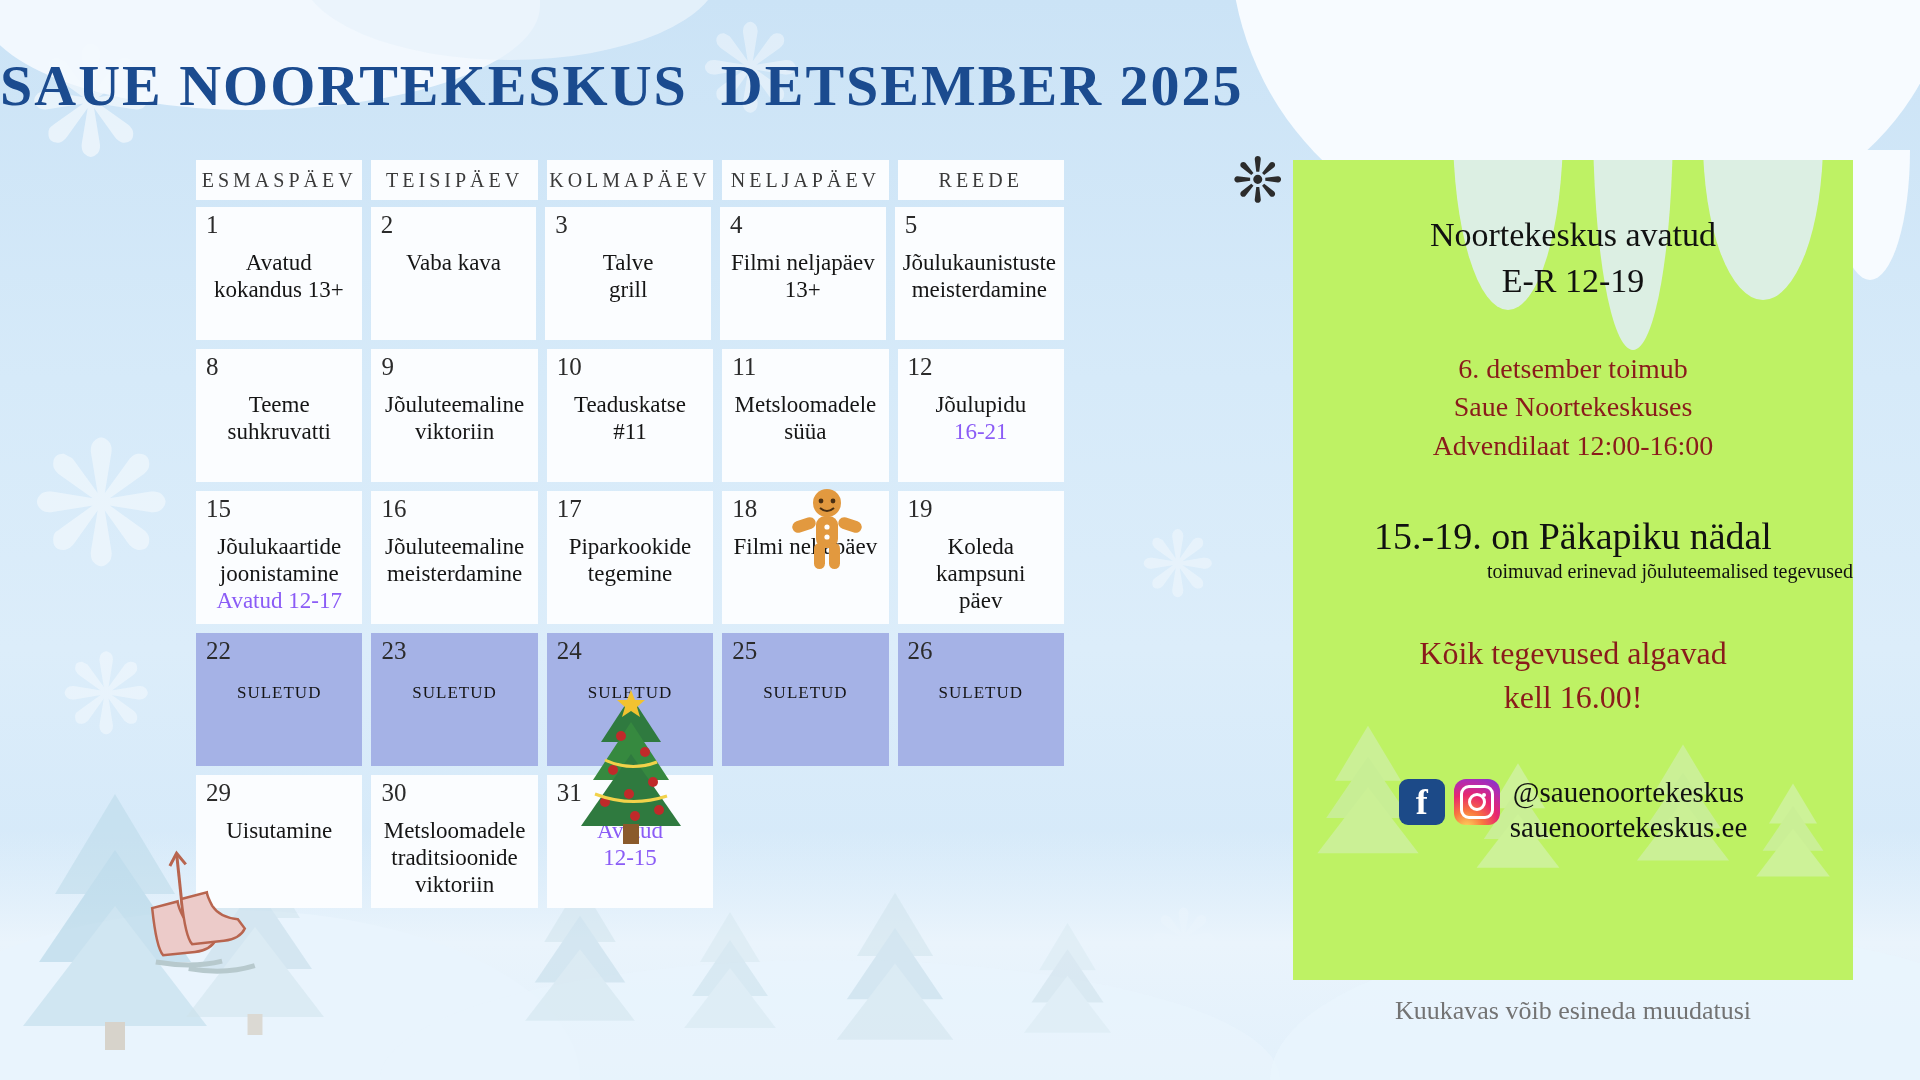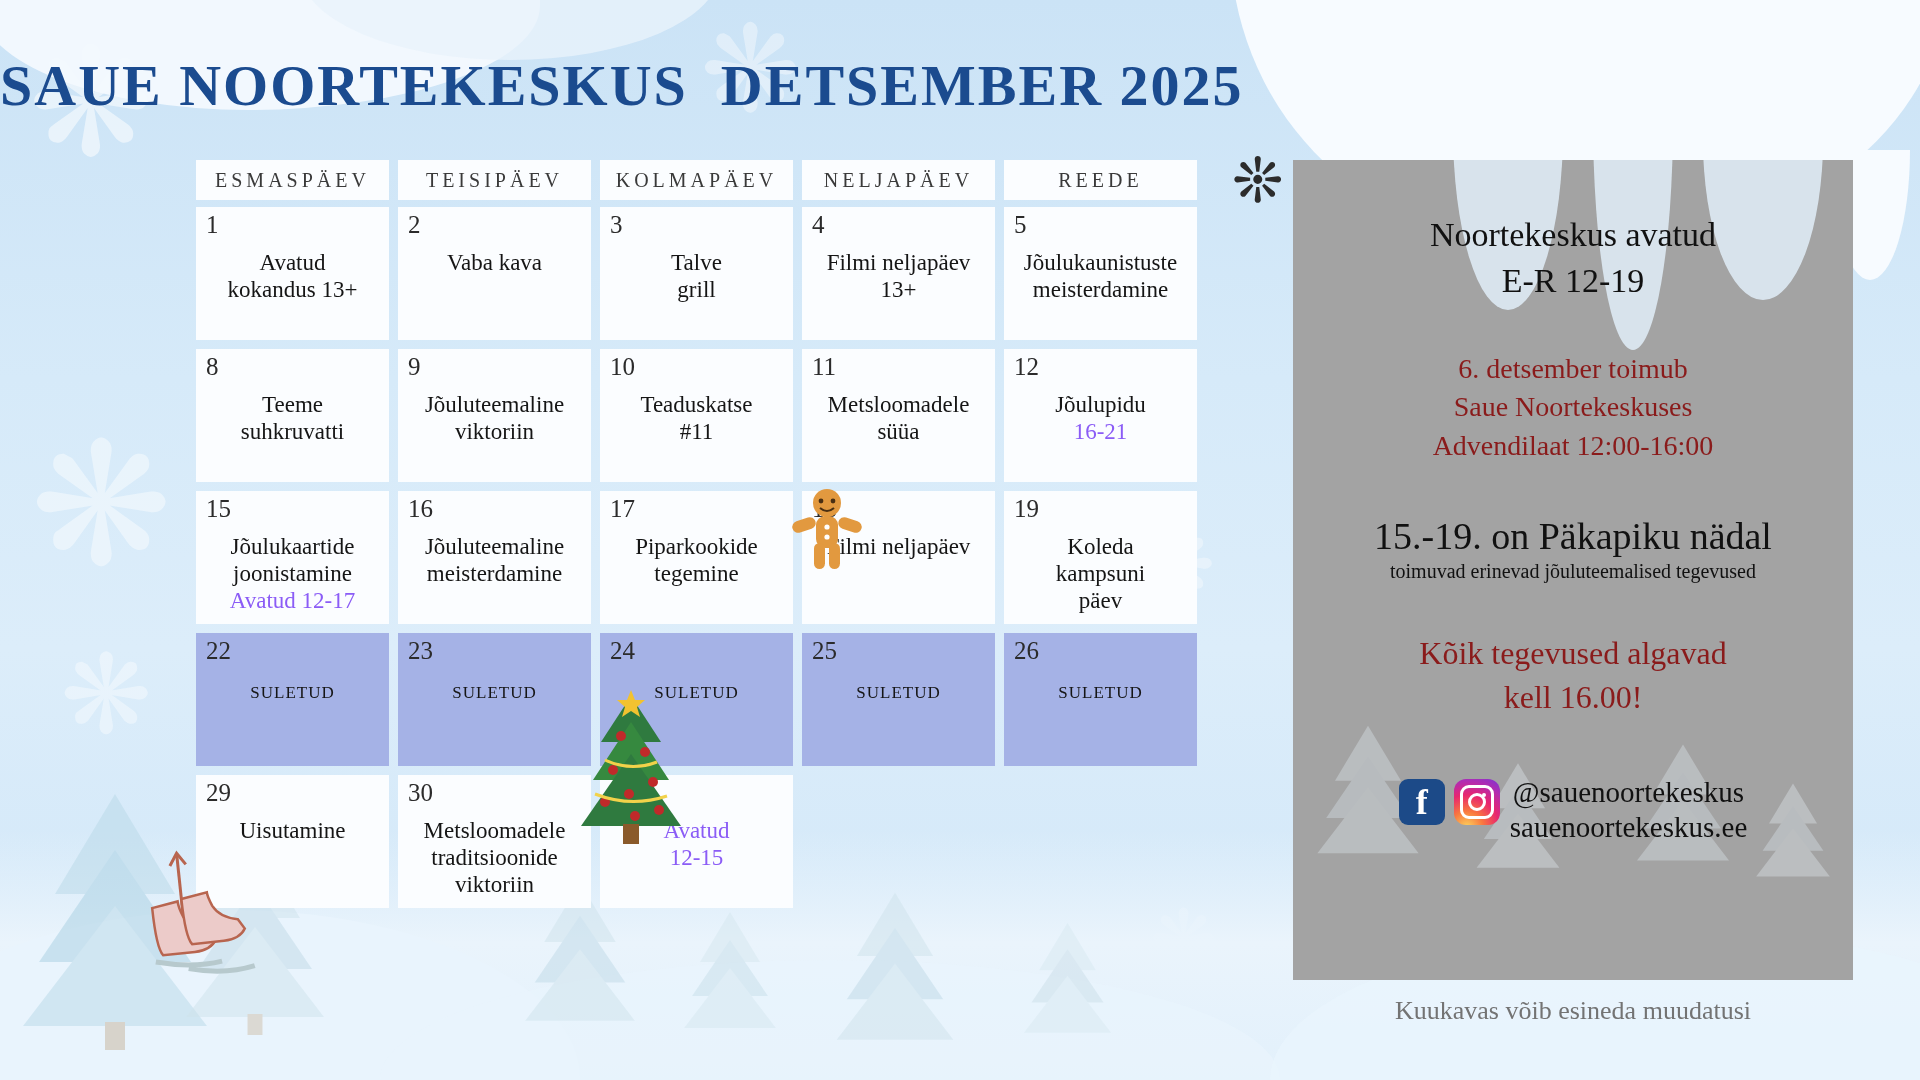--- a/index.html
+++ b/index.html
@@ -48,21 +48,21 @@
   #title{
     position:absolute;top:52px;left:0;width:1780px;
     font-size:58px;font-weight:bold;letter-spacing:2px;
     color:#1b4b8f;
     white-space:pre;
     z-index:5;
   }
 
   
   #calendar{
-    position:absolute;left:196px;top:160px;width:1001px;
+    position:absolute;left:196px;top:160px;width:868px;
     z-index:5;
   }
   .dow-row{display:grid;grid-template-columns:repeat(5,1fr);gap:9px;margin-bottom:7px;}
   .dow{
     background:#fbfdff;
     text-align:center;
     font-size:20px;letter-spacing:4px;
     color:#3a3a3a;
     padding:9px 0 8px;
   }
@@ -86,31 +86,31 @@
     font-size:23px;
     line-height:1.18;
     color:#151515;
   }
   .cell.closed .cell-body{font-size:17px;letter-spacing:1px;padding-top:44px;}
   .sub-red{color:#8b5cf6;display:block;}
 
   
   #panel{
     position:absolute;left:1293px;top:160px;width:560px;height:820px;
-    background:#a3a3a3;
+    background:#bef264;
     z-index:4;
     overflow:hidden;
   }
   #panel .panel-drip{position:absolute;background:#e2eef9;opacity:.85;border-radius:0 0 50% 50%/0 0 100% 100%;}
   #panel .panel-tree{position:absolute;opacity:.35;}
   #panel-content{position:relative;z-index:2;padding-top:52px;text-align:center;}
   .p-open{font-size:34px;color:#111;line-height:1.35;}
   .p-red-block{margin-top:46px;font-size:28px;color:#8a1b1b;line-height:1.38;}
   .p-pakapiku{margin-top:48px;font-size:38px;color:#111;}
-  .p-pakapiku-sub{font-size:20px;color:#111;margin-top:2px;}
+  .p-pakapiku-sub{font-size:20px;color:#111;margin-top:2px;text-align:right;}
   .p-allstart{margin-top:48px;font-size:32px;color:#8a1b1b;line-height:1.38;}
   .p-social{
     margin-top:56px;display:flex;align-items:flex-start;justify-content:center;gap:10px;
   }
   .soc-icons{display:flex;gap:9px;padding-top:4px;}
   .fb-icon{
     width:46px;height:46px;background:#1c4a88;border-radius:9px;
     display:flex;align-items:center;justify-content:center;
     color:#fff;font-family:"Liberation Serif",serif;font-weight:bold;font-size:36px;
     line-height:1;

